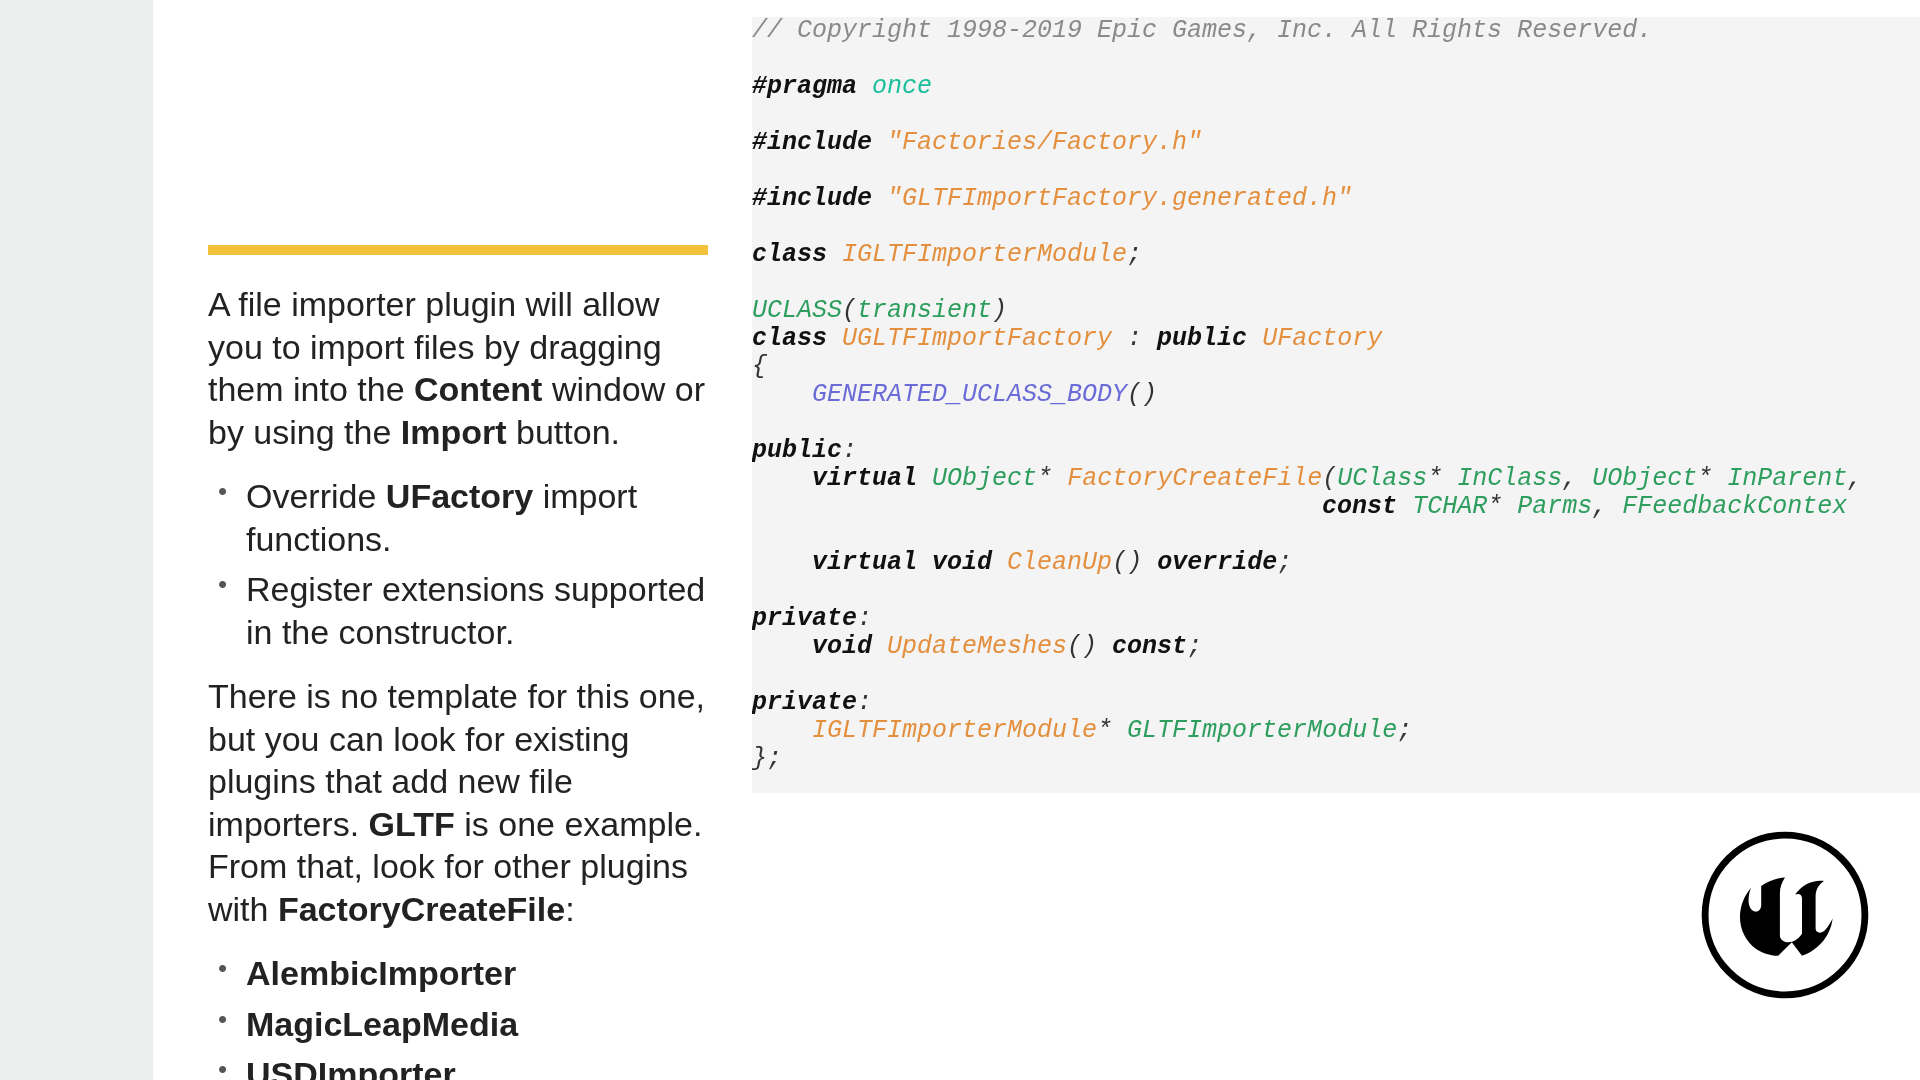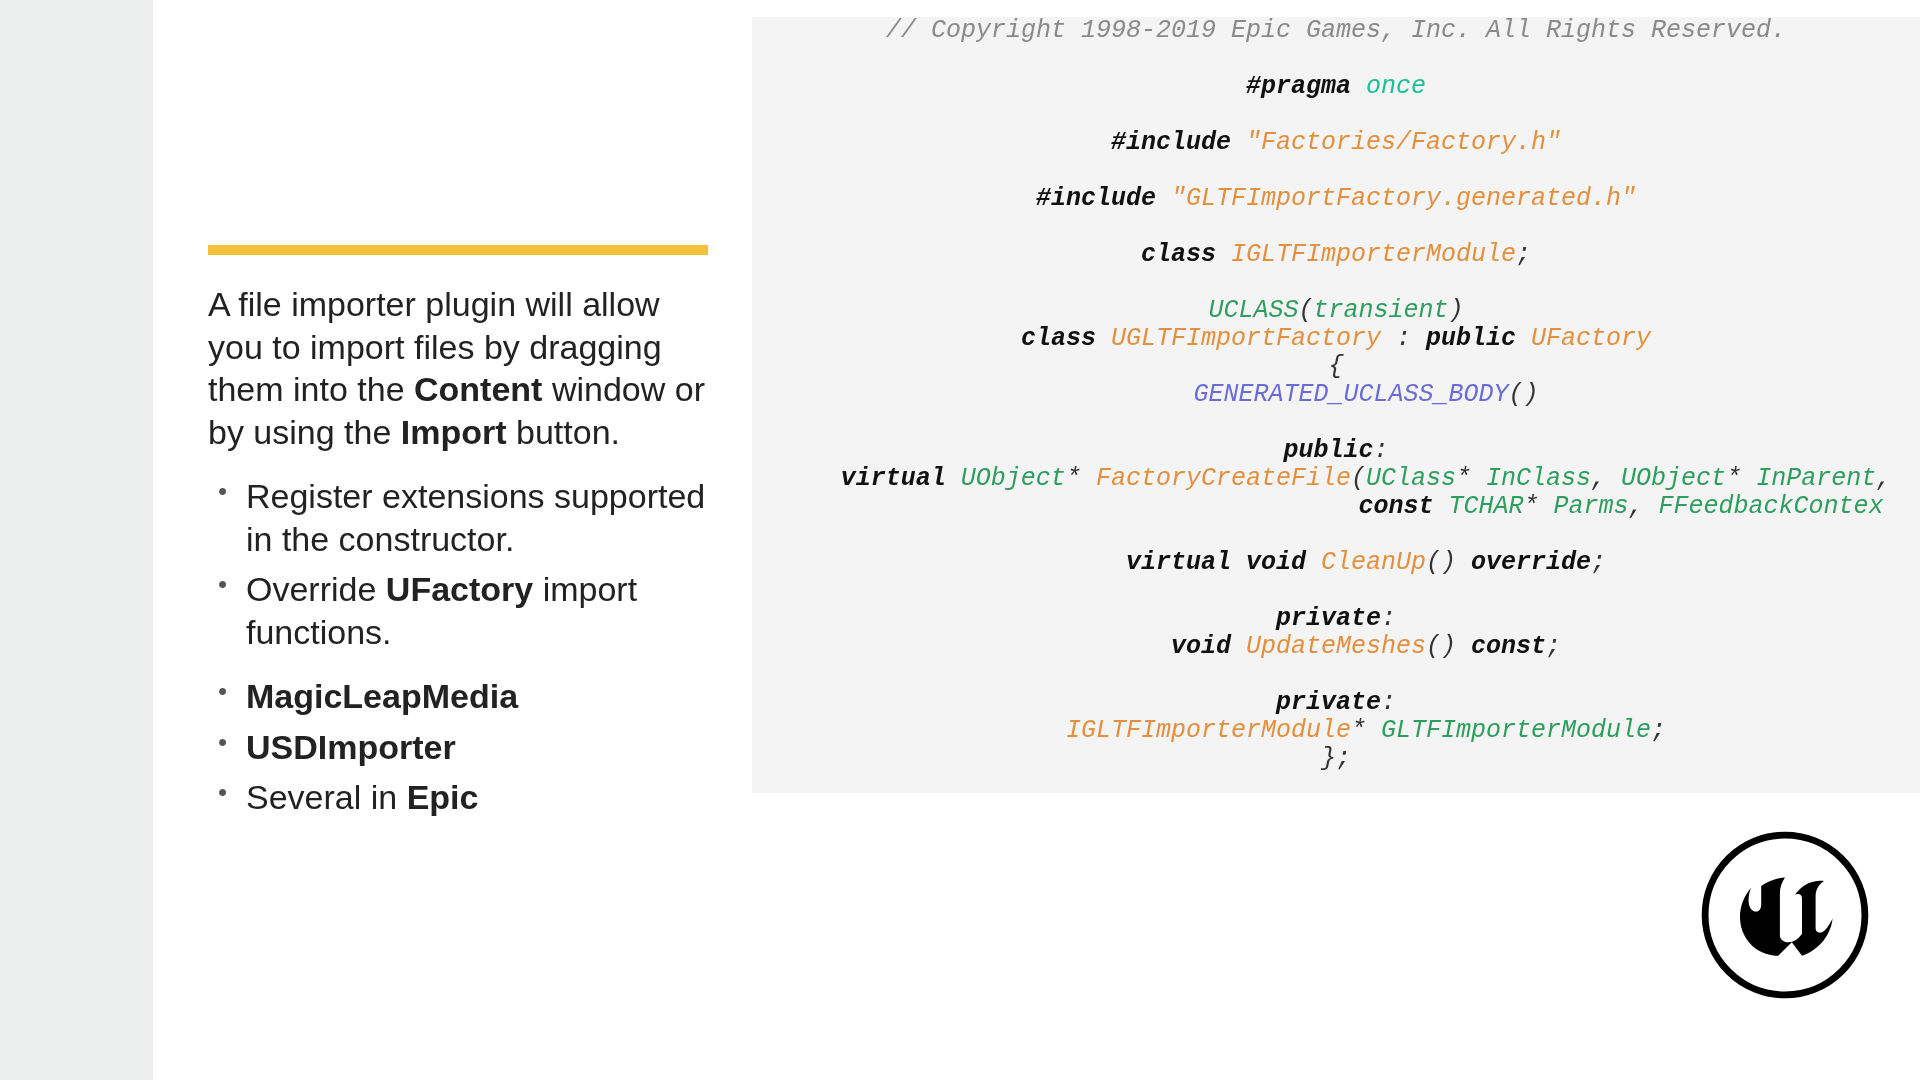--- a/index.html
+++ b/index.html
@@ -70,21 +70,20 @@
     width: 1168px;
     background: #f4f4f4;
     font-family: "Consolas","Menlo","Courier New",monospace;
     font-size: 25px;
     line-height: 1.12;
     font-style: italic;
     white-space: pre;
     overflow: hidden;
     padding: 0px 0 20px 0;
     color: #222;
-    text-align: center;
   }
   .tok-comment { color: #8a8a8a; }
   .tok-pp      { color: #111; font-weight: bold; }
   .tok-ppval   { color: #1bbf9b; }
   .tok-string  { color: #e38f3d; }
   .tok-keyword { color: #111; font-weight: bold; }
   .tok-macro   { color: #6a6bd6; }
   .tok-macro-green { color: #2d9e5e; }
   .tok-type    { color: #e38f3d; }
   .tok-type2   { color: #2d9e5e; }
@@ -111,28 +110,32 @@
     <div class="underline"></div>
 
     <div class="body-text">
 
       <p>
         <span>A file importer plugin will allow you to import files by dragging them into the </span><b>Content</b><span> window or by using the </span><b>Import</b><span> button.</span>
       </p>
 
 
       <ul class="body-list">
-        <li>Register extensions supported in the constructor.</li>
         <li>
           <span>Override </span><b>UFactory</b><span> import functions.</span>
         </li>
+        <li>Register extensions supported in the constructor.</li>
       </ul>
 
+      <p>
+        <span>There is no template for this one, but you can look for existing plugins that add new file importers. </span><b>GLTF</b><span> is one example. From that, look for other plugins with </span><b>FactoryCreateFile</b><span>:</span>
+      </p>
 
       <ul class="body-list">
+        <li><b>AlembicImporter</b></li>
         <li><b>MagicLeapMedia</b></li>
         <li><b>USDImporter</b></li>
         <li>
           <span>Several in </span><b>Epic</b>
         </li>
       </ul>
 
     </div>
   </div>
 

